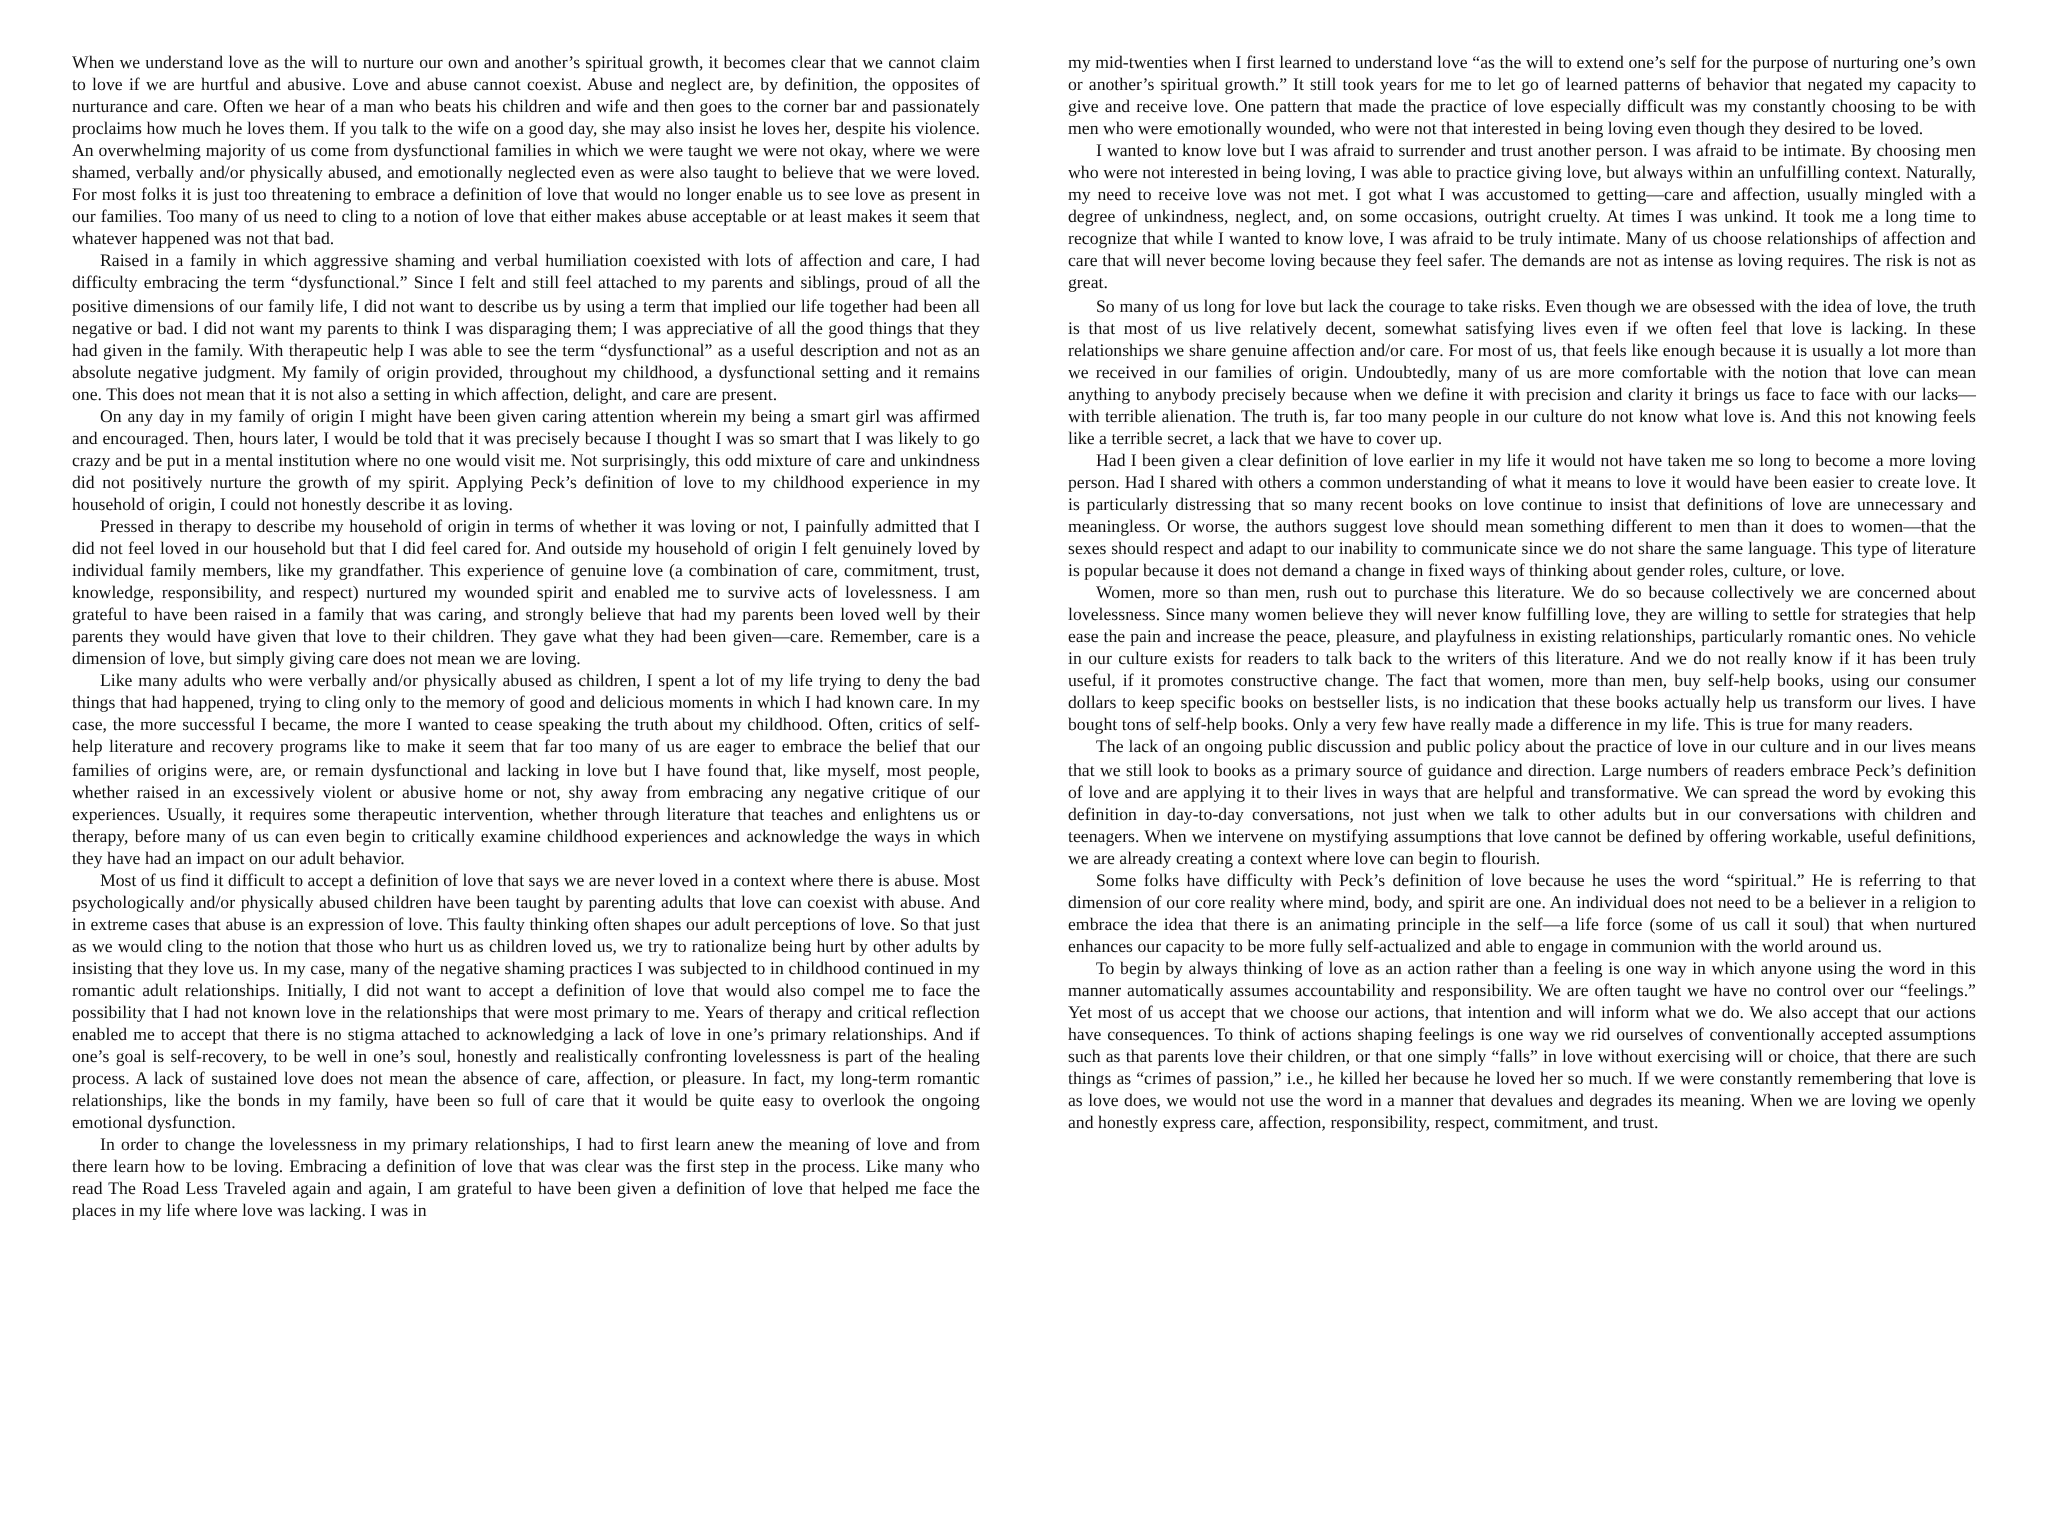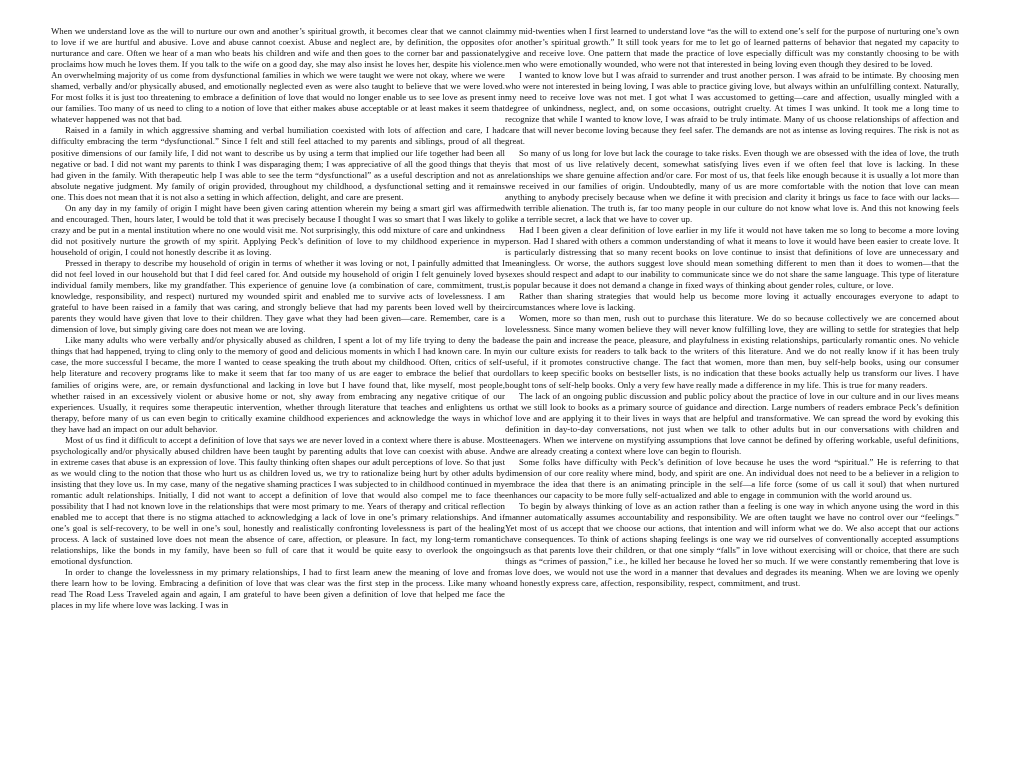--- a/index.html
+++ b/index.html
@@ -19,22 +19,22 @@
     width: 1024px;
     height: 770px;
     background: #ffffff;
     box-sizing: border-box;
     padding: 26px 36px 0 36px;
   }
   .columns {
     display: flex;
     flex-direction: row;
     align-items: flex-start;
+    gap: 44px;
     width: 952px;
-    margin-left: 15px;
   }
   .column {
     width: 454px;
     flex: 0 0 454px;
   }
   p.para {
     margin: 0;
     text-align: justify;
     text-justify: inter-word;
     font-size: 8.85px;
@@ -63,20 +63,19 @@
         <p class="para">Pressed in therapy to describe my household of origin in terms of whether it was loving or not, I painfully admitted that I did not feel loved in our household but that I did feel cared for. And outside my household of origin I felt genuinely loved by individual family members, like my grandfather. This experience of genuine love (a combination of care, commitment, trust, knowledge, responsibility, and respect) nurtured my wounded spirit and enabled me to survive acts of lovelessness. I am grateful to have been raised in a family that was caring, and strongly believe that had my parents been loved well by <span class="it">their</span> parents they would have given that love to their children. They gave what they had been given—care. Remember, care is a dimension of love, but simply giving care does not mean we are loving.</p>
         <p class="para">Like many adults who were verbally and/or physically abused as children, I spent a lot of my life trying to deny the bad things that had happened, trying to cling only to the memory of good and delicious moments in which I had known care. In my case, the more successful I became, the more I wanted to cease speaking the truth about my childhood. Often, critics of self-help literature and recovery programs like to make it seem that far too many of us are eager to embrace the belief that our families of origins were, are, or remain dysfunctional and lacking in love but I have found that, like myself, most people, whether raised in an excessively violent or abusive home or not, shy away from embracing any negative critique of our experiences. Usually, it requires some therapeutic intervention, whether through literature that teaches and enlightens us or therapy, before many of us can even begin to critically examine childhood experiences and acknowledge the ways in which they have had an impact on our adult behavior.</p>
         <p class="para">Most of us find it difficult to accept a definition of love that says we are never loved in a context where there is abuse. Most psychologically and/or physically abused children have been taught by parenting adults that love can coexist with abuse. And in extreme cases that abuse is an expression of love. This faulty thinking often shapes our adult perceptions of love. So that just as we would cling to the notion that those who hurt us as children loved us, we try to rationalize being hurt by other adults by insisting that they love us. In my case, many of the negative shaming practices I was subjected to in childhood continued in my romantic adult relationships. Initially, I did not want to accept a definition of love that would also compel me to face the possibility that I had not known love in the relationships that were most primary to me. Years of therapy and critical reflection enabled me to accept that there is no stigma attached to acknowledging a lack of love in one’s primary relationships. And if one’s goal is self-recovery, to be well in one’s soul, honestly and realistically confronting lovelessness is part of the healing process. A lack of sustained love does not mean the absence of care, affection, or pleasure. In fact, my long-term romantic relationships, like the bonds in my family, have been so full of care that it would be quite easy to overlook the ongoing emotional dysfunction.</p>
         <p class="para">In order to change the lovelessness in my primary relationships, I had to first learn anew the meaning of love and from there learn how to be loving. Embracing a definition of love that was clear was the first step in the process. Like many who read <span class="it">The Road Less Traveled</span> again and again, I am grateful to have been given a definition of love that helped me face the places in my life where love was lacking. I was in</p>
       </div>
     <div class="column" id="right-column">
         <p class="para cont">my mid-twenties when I first learned to understand love “as the will to extend one’s self for the purpose of nurturing one’s own or another’s spiritual growth.” It still took years for me to let go of learned patterns of behavior that negated my capacity to give and receive love. One pattern that made the practice of love especially difficult was my constantly choosing to be with men who were emotionally wounded, who were not that interested in being loving even though they desired to be loved.</p>
         <p class="para">I wanted to know love but I was afraid to surrender and trust another person. I was afraid to be intimate. By choosing men who were not interested in being loving, I was able to practice giving love, but always within an unfulfilling context. Naturally, my need to receive love was not met. I got what I was accustomed to getting—care and affection, usually mingled with a degree of unkindness, neglect, and, on some occasions, outright cruelty. At times I was unkind. It took me a long time to recognize that while I wanted to know love, I was afraid to be truly intimate. Many of us choose relationships of affection and care that will never become loving because they feel safer. The demands are not as intense as loving requires. The risk is not as great.</p>
         <p class="para">So many of us long for love but lack the courage to take risks. Even though we are obsessed with the idea of love, the truth is that most of us live relatively decent, somewhat satisfying lives even if we often feel that love is lacking. In these relationships we share genuine affection and/or care. For most of us, that feels like enough because it is usually a lot more than we received in our families of origin. Undoubtedly, many of us are more comfortable with the notion that love can mean anything to anybody precisely because when we define it with precision and clarity it brings us face to face with our lacks—with terrible alienation. The truth is, far too many people in our culture do not know what love is. And this not knowing feels like a terrible secret, a lack that we have to cover up.</p>
         <p class="para">Had I been given a clear definition of love earlier in my life it would not have taken me so long to become a more loving person. Had I shared with others a common understanding of what it means to love it would have been easier to create love. It is particularly distressing that so many recent books on love continue to insist that definitions of love are unnecessary and meaningless. Or worse, the authors suggest love should mean something different to men than it does to women—that the sexes should respect and adapt to our inability to communicate since we do not share the same language. This type of literature is popular because it does not demand a change in fixed ways of thinking about gender roles, culture, or love.</p>
-        <p class="para">Rather than sharing strategies that would help us become more loving it actually encourages everyone to adapt to circumstances where love is lacking.</p>
         <p class="para">Women, more so than men, rush out to purchase this literature. We do so because collectively we are concerned about lovelessness. Since many women believe they will never know fulfilling love, they are willing to settle for strategies that help ease the pain and increase the peace, pleasure, and playfulness in existing relationships, particularly romantic ones. No vehicle in our culture exists for readers to talk back to the writers of this literature. And we do not really know if it has been truly useful, if it promotes constructive change. The fact that women, more than men, buy self-help books, using our consumer dollars to keep specific books on bestseller lists, is no indication that these books actually help us transform our lives. I have bought tons of self-help books. Only a very few have really made a difference in my life. This is true for many readers.</p>
         <p class="para">The lack of an ongoing public discussion and public policy about the practice of love in our culture and in our lives means that we still look to books as a primary source of guidance and direction. Large numbers of readers embrace Peck’s definition of love and are applying it to their lives in ways that are helpful and transformative. We can spread the word by evoking this definition in day-to-day conversations, not just when we talk to other adults but in our conversations with children and teenagers. When we intervene on mystifying assumptions that love cannot be defined by offering workable, useful definitions, we are already creating a context where love can begin to flourish.</p>
         <p class="para">Some folks have difficulty with Peck’s definition of love because he uses the word “spiritual.” He is referring to that dimension of our core reality where mind, body, and spirit are one. An individual does not need to be a believer in a religion to embrace the idea that there is an animating principle in the self—a life force (some of us call it soul) that when nurtured enhances our capacity to be more fully self-actualized and able to engage in communion with the world around us.</p>
         <p class="para">To begin by always thinking of love as an action rather than a feeling is one way in which anyone using the word in this manner automatically assumes accountability and responsibility. We are often taught we have no control over our “feelings.” Yet most of us accept that we choose our actions, that intention and will inform what we do. We also accept that our actions have consequences. To think of actions shaping feelings is one way we rid ourselves of conventionally accepted assumptions such as that parents love their children, or that one simply “falls” in love without exercising will or choice, that there are such things as “crimes of passion,” i.e., he killed her because he loved her so much. If we were constantly remembering that love is as love does, we would not use the word in a manner that devalues and degrades its meaning. When we are loving we openly and honestly express care, affection, responsibility, respect, commitment, and trust.</p>
       </div>
   </div>
 </div>
 
 </body></html>

